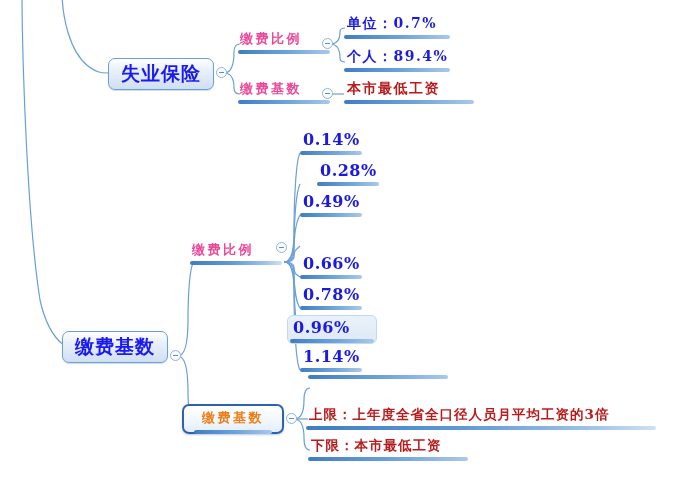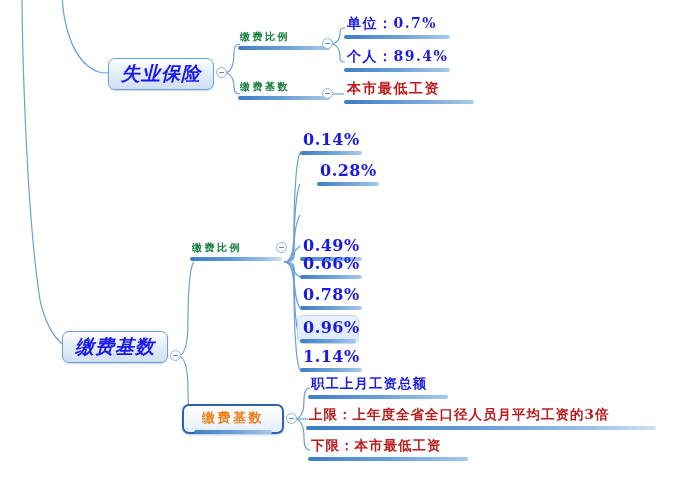--- a/index.html
+++ b/index.html
@@ -33,39 +33,38 @@
   
   .box-topic {
     position: absolute;
     border: 1px solid #6a9fd8;
     border-radius: 7px;
     background: linear-gradient(to bottom, #ffffff 0%, #eaf1fb 35%, #cfdff3 100%);
     box-shadow: 0 1px 1px rgba(120,150,190,0.35);
     display: flex;
     align-items: center;
     justify-content: center;
-    font-style: italic;
   }
   .box-topic .label {
     color: #1a1af0;
     font-family: "DejaVu Serif", "Liberation Serif", serif;
     font-size: 19px;
     font-weight: 700;
     letter-spacing: 1px;
   }
 
   
   .orange-topic {
     position: absolute;
     white-space: nowrap;
   }
   .orange-topic .label {
-    color: #15803d;
-    font-family: "DejaVu Serif", "Liberation Serif", serif;
-    font-size: 10px;
+    color: #ec4899;
+    font-family: "DejaVu Serif", "Liberation Serif", serif;
+    font-size: 13px;
     font-weight: 700;
     letter-spacing: 2.5px;
     display: block;
     padding: 0 2px 2px 2px;
   }
   .underbar {
     height: 4px;
     border-radius: 2px;
     background: linear-gradient(to right, #3e7dc4 0%, #6fa4da 55%, #a9c9e9 100%);
   }
@@ -222,54 +221,53 @@
   <div class="leaf pct blue" style="left:300px; top:130px; width:62px;">
     <span class="label">0.14%</span>
     <div class="underbar"></div>
   </div>
 
   <div class="leaf pct blue" style="left:317px; top:161px; width:62px;">
     <span class="label">0.28%</span>
     <div class="underbar"></div>
   </div>
 
-  <div class="leaf pct blue" style="left:300px; top:192px; width:62px;margin-top:44px;">
+  <div class="leaf pct blue" style="left:300px; top:192px; width:62px;">
     <span class="label">0.49%</span>
     <div class="underbar"></div>
   </div>
 
 
   <div class="leaf pct blue" style="left:300px; top:254px; width:62px;">
     <span class="label">0.66%</span>
     <div class="underbar"></div>
   </div>
 
   <div class="leaf pct blue" style="left:300px; top:285px; width:62px;">
     <span class="label">0.78%</span>
     <div class="underbar"></div>
   </div>
 
-  <div class="leaf pct blue highlight" style="left:297px; top:315px; width:62px; padding:2px 2px 0 2px;text-align:right;">
+  <div class="leaf pct blue highlight" style="left:287px; top:315px; width:90px; padding:2px 2px 0 2px;">
     <span class="label">0.96%</span>
     <div class="underbar"></div>
   </div>
 
   <div class="leaf pct blue" style="left:300px; top:347px; width:62px;">
     <span class="label">1.14%</span>
     <div class="underbar"></div>
   </div>
 
   <div class="selected-topic" style="left:182px; top:404px; width:102px; height:30px;">
     <span class="label">缴费基数</span>
     <div class="underbar" style="margin-top:3px;"></div>
   </div>
   <div class="collapse" style="left:286px; top:413px;"></div>
 
   <div class="leaf cn-sm blue" style="left:308px; top:375px; width:140px;">
-    <span class="label">职工上月工资总额</span>
     <div class="underbar"></div>
   </div>
 
   <div class="leaf cn-sm red" style="left:306px; top:406px; width:350px;">
     <span class="label">上限：上年度全省全口径人员月平均工资的3倍</span>
     <div class="underbar long"></div>
   </div>
 
   <div class="leaf cn-sm red" style="left:308px; top:437px; width:160px;">
     <span class="label">下限：本市最低工资</span>

